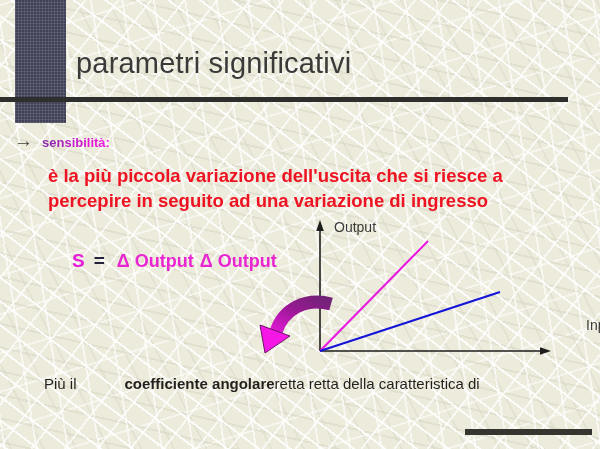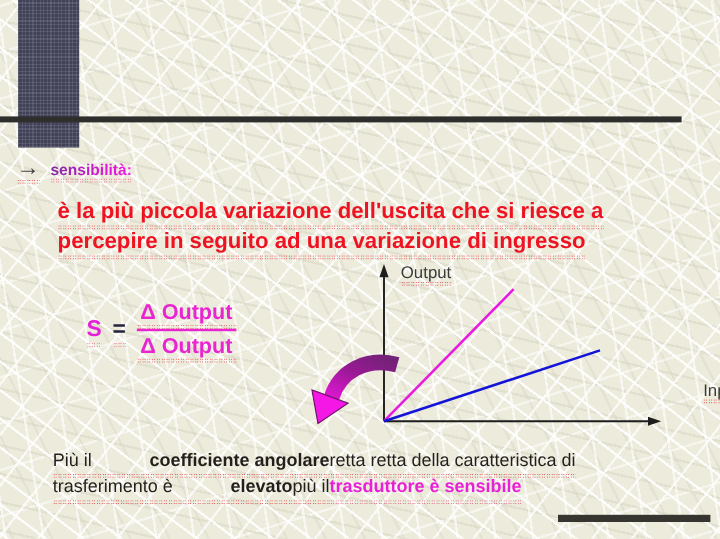--- a/index.html
+++ b/index.html
@@ -145,21 +145,21 @@
     font-weight: bold;
     color: #e520d8;
   }
   .formula .sym-eq {
     font-size: 19px;
     font-weight: bold;
     color: #23243c;
   }
   .frac {
     display: flex;
-    flex-direction: column;
+    flex-direction: row;
     align-items: center;
   }
   .frac .num, .frac .den {
     font-size: 18px;
     font-weight: bold;
     color: #e825d0;
     padding: 0 3px;
     white-space: nowrap;
   }
   .frac .bar {
@@ -205,20 +205,23 @@
   }
 </style>
 </head>
 <body>
 
 <div id="slide">
 
   <div class="navy-bar"></div>
   <div class="header-rule"></div>
 
+  <div class="slide-title">
+    <span class="sq">parametri significativi</span>
+  </div>
 
   <div class="bullet-row">
     <span class="arrow-glyph sq">→</span>
     <span class="sensib sq sq-pink">sensibilità:</span>
   </div>
 
   <div class="definition">
     <span class="ln">
       <span class="sq">è la più piccola variazione dell'uscita che si riesce a</span>
     </span>
@@ -274,20 +277,17 @@
     </div>
     <div class="axis-label lbl-input">
       <span class="sq">Input</span>
     </div>
   </div>
 
   <div class="conclusion">
     <span class="ln">
       <span class="sq">Più il </span><b class="sq">coefficiente angolare</b><span class="sq"> retta retta della caratteristica di</span>
     </span>
-    <span class="ln">
-      <span class="sq">trasferimento è </span><b class="sq">elevato</b><span class="sq"> più il </span><span class="hl-pink sq sq-pink">trasduttore è sensibile</span>
-    </span>
   </div>
 
   <div class="footer-rule"></div>
 
 </div>
 
 </body></html>

